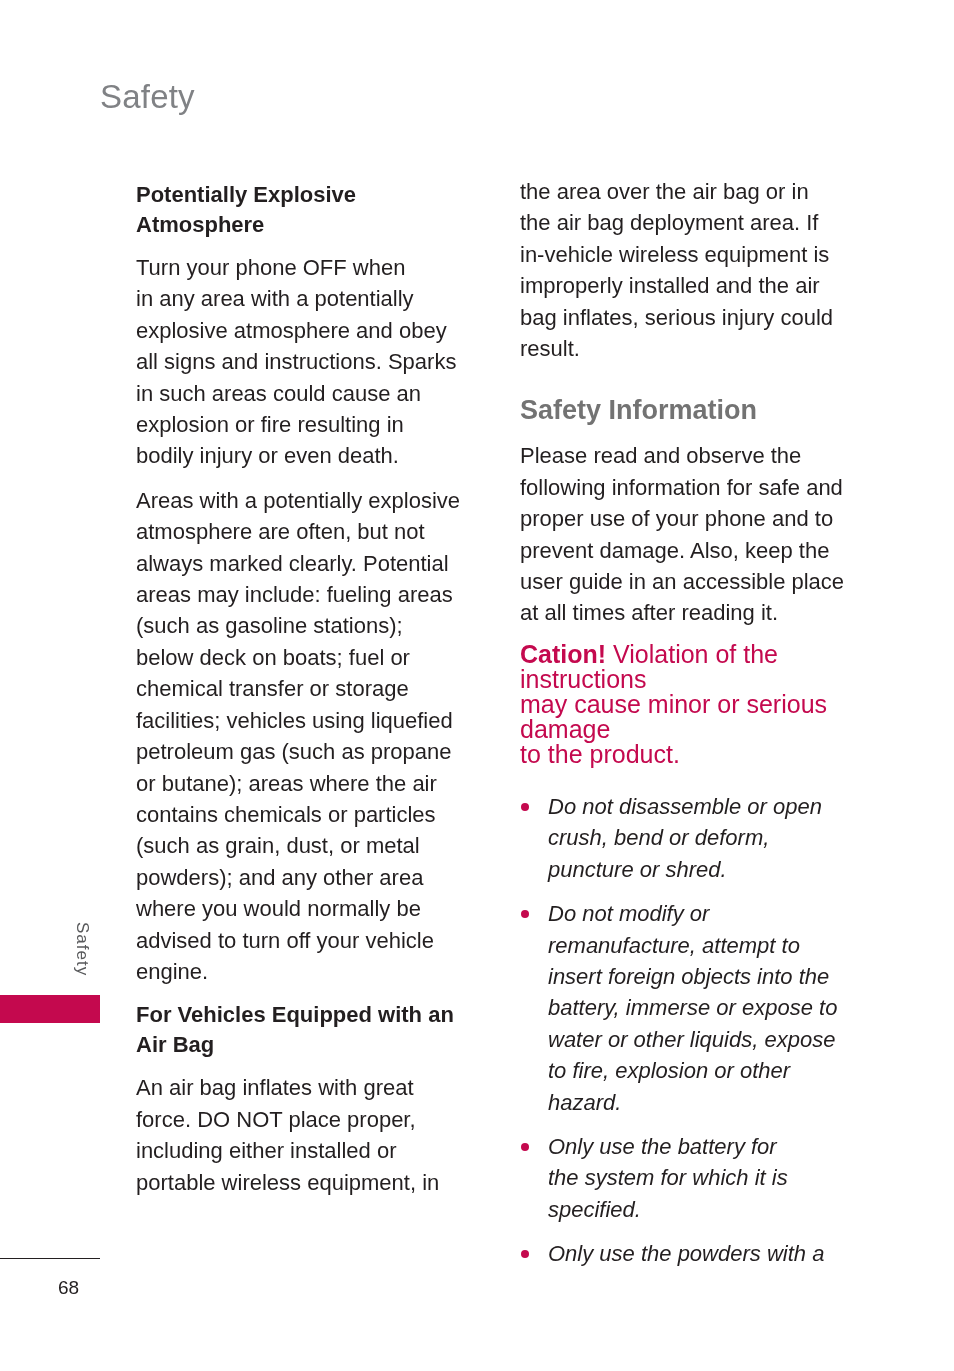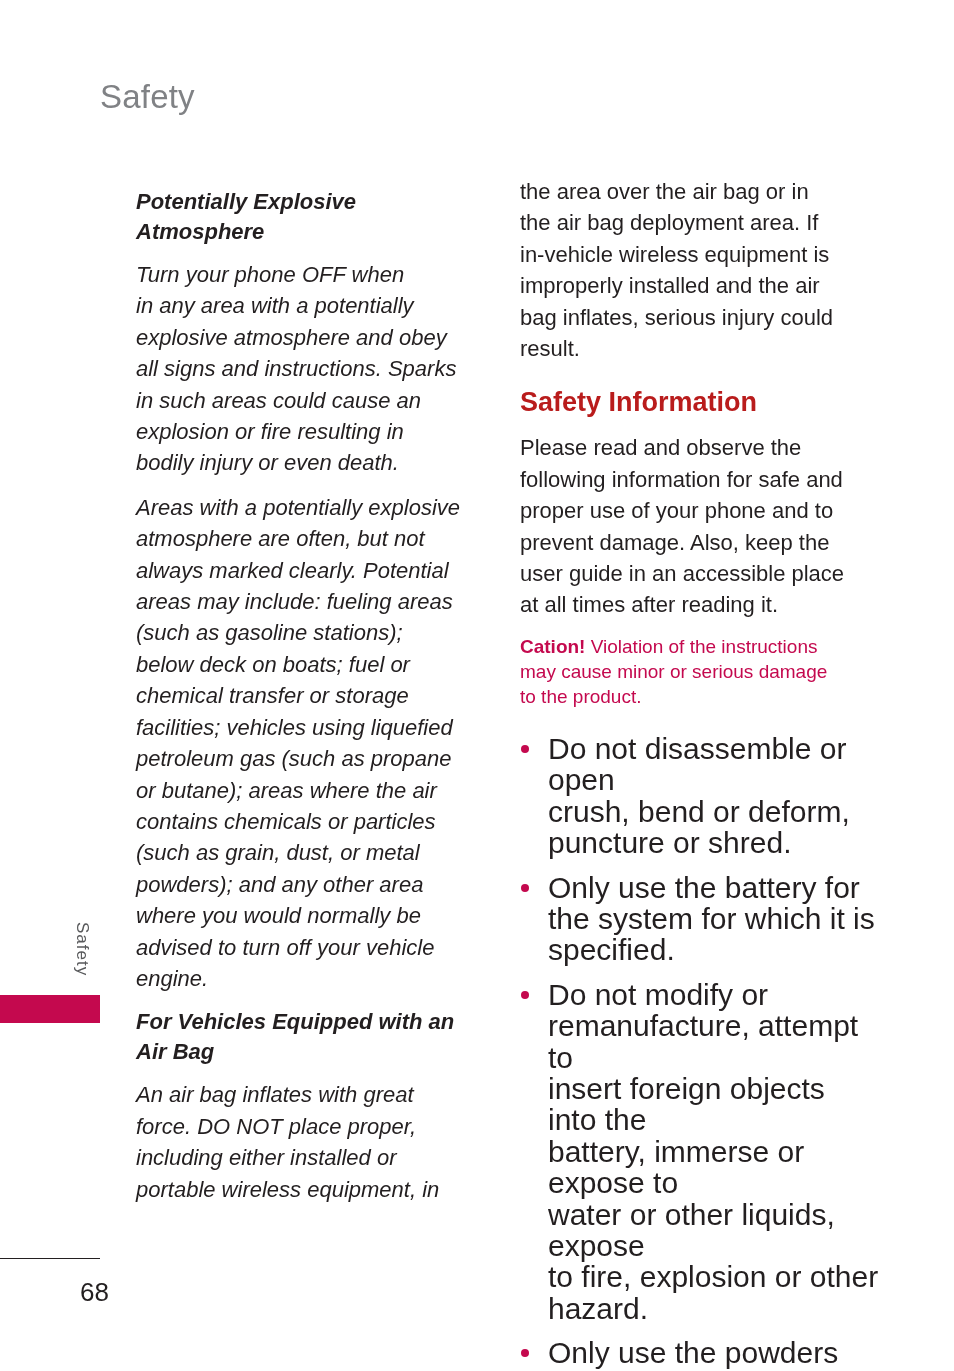--- a/index.html
+++ b/index.html
@@ -6,58 +6,58 @@
     body {
       width: 954px; height: 1371px; position: relative; overflow: hidden;
       font-family: "Liberation Sans", sans-serif; color: #231f20;
     }
     .page-header {
       position: absolute; left: 100px; top: 78px;
       font-size: 33px; color: #808285; font-weight: normal; margin: 0;
       letter-spacing: 0.2px;
     }
     .col { position: absolute; width: 360px; }
-    .col-left { left: 136px; top: 187px; font-style: italic; }
+    .col-left { left: 136px; top: 180px; }
     .col-right { left: 520px; top: 176px; }
     .subhead {
       font-size: 22px; font-weight: bold; line-height: 30px; margin: 0 0 12px 0;
       color: #231f20;
     }
     .body-text {
       font-size: 22px; line-height: 31.4px; margin: 0 0 13px 0; color: #231f20;
       white-space: pre-line;
     }
     .section-title {
-      font-size: 27px; font-weight: bold; color: #b91c1c; margin: 20px 0 12px 0;
+      font-size: 27px; font-weight: bold; color: #737373; margin: 28px 0 12px 0;
       line-height: 36px;
     }
     .caution {
-      font-size: 19px; line-height: 25px; color: #c4094e; margin: 12px 0 24px 0;
+      font-size: 25px; line-height: 25px; color: #c4094e; margin: 12px 0 24px 0;
       white-space: pre-line;
     }
     .caution .caution-label { font-weight: bold; }
     .bullets { list-style: none; margin: 0; padding: 0; }
     .bullet-item { position: relative; padding-left: 28px; margin-bottom: 13px; }
     .bullet-dot {
       position: absolute; left: 1px; top: 12px; width: 8px; height: 8px;
       border-radius: 50%; background: #c4094e;
     }
-    .bullet-text { font-size: 30px; line-height: 31.4px; white-space: pre-line; display: block; }
+    .bullet-text { font-size: 22px; line-height: 31.4px; white-space: pre-line; display: block; font-style: italic; }
     .side-tab-label {
       position: absolute; left: 64px; top: 922px; width: 28px; height: 70px;
       writing-mode: vertical-rl; font-size: 17px; color: #58595b; letter-spacing: 1px;
     }
     .side-tab-bar {
       position: absolute; left: 0; top: 995px; width: 100px; height: 28px; background: #c4094e;
     }
     .footer-rule {
       position: absolute; left: 0; top: 1258px; width: 100px; height: 1px; background: #231f20;
     }
     .page-number {
-      position: absolute; left: 80px; top: 1277px; font-size: 26px; color: #231f20; text-align: center;
+      position: absolute; left: 58px; top: 1277px; font-size: 19px; color: #231f20; text-align: center;
     }
   </style>
 </head>
 <body>
 
 <h1 class="page-header">Safety</h1>
 
 <div class="col col-left">
   <h2 class="subhead" style="white-space:pre-line">Potentially Explosive
 Atmosphere</h2>
@@ -111,33 +111,33 @@
 to the product.</span></p>
   <ul class="bullets">
     <li class="bullet-item">
       <span class="bullet-dot"></span>
       <span class="bullet-text">Do not disassemble or open
 crush, bend or deform,
 puncture or shred.</span>
     </li>
     <li class="bullet-item">
       <span class="bullet-dot"></span>
-      <span class="bullet-text">Only use the battery for
-the system for which it is
-specified.</span>
-    </li>
-    <li class="bullet-item">
-      <span class="bullet-dot"></span>
       <span class="bullet-text">Do not modify or
 remanufacture, attempt to
 insert foreign objects into the
 battery, immerse or expose to
 water or other liquids, expose
 to fire, explosion or other
 hazard.</span>
+    </li>
+    <li class="bullet-item">
+      <span class="bullet-dot"></span>
+      <span class="bullet-text">Only use the battery for
+the system for which it is
+specified.</span>
     </li>
     <li class="bullet-item">
       <span class="bullet-dot"></span>
       <span class="bullet-text">Only use the powders with a</span>
     </li>
   </ul>
 </div>
 
 <div class="side-tab-label">Safety</div>
 <div class="side-tab-bar"></div>

